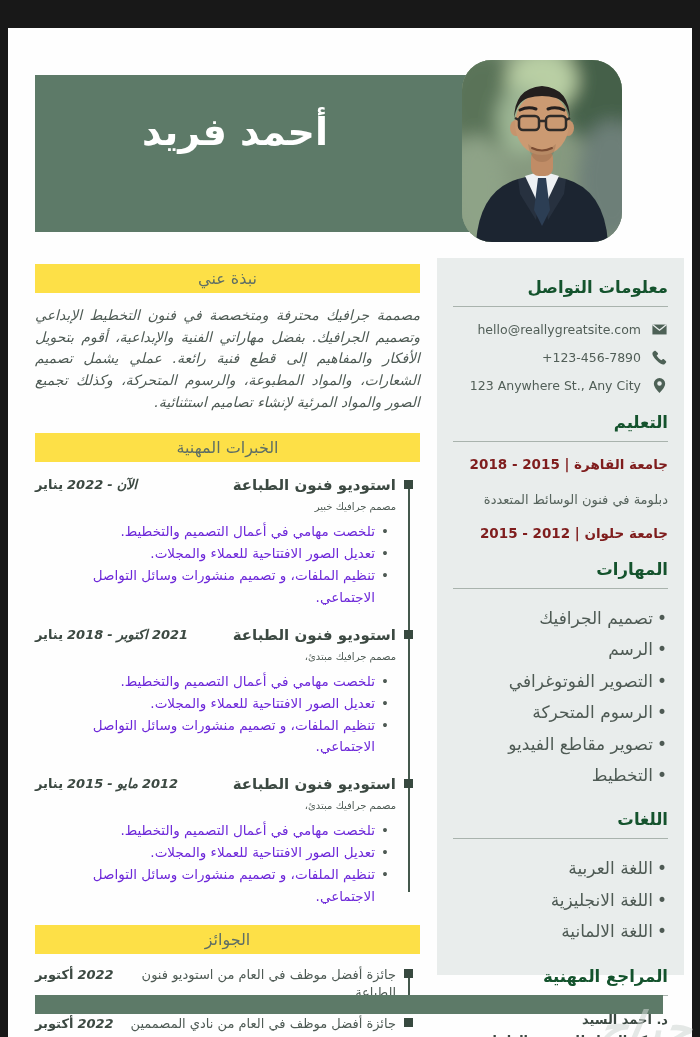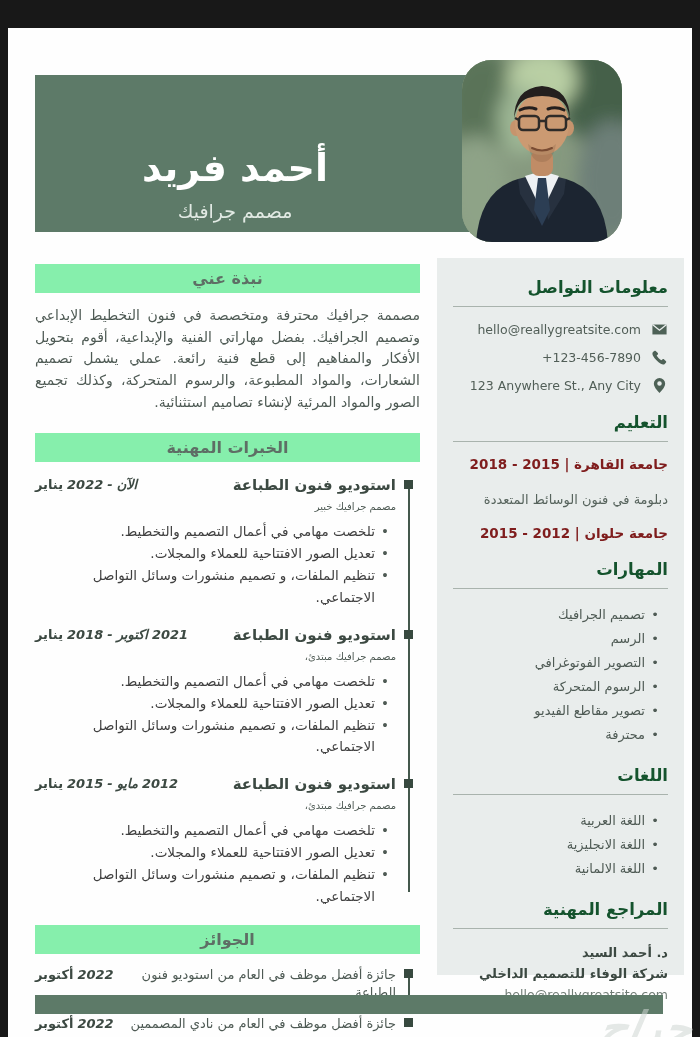--- a/index.html
+++ b/index.html
@@ -3,86 +3,85 @@
 <meta charset="utf-8">
 <style>
   html,body{margin:0;padding:0;background:#2a2a2a;}
   .frame{position:relative;width:700px;height:1037px;background:#181818;overflow:hidden;
          font-family:"DejaVu Sans",sans-serif;}
   .page{position:absolute;left:8px;top:28px;width:684px;height:1009px;background:#fefefe;}
 
   
   .band{position:absolute;left:27px;top:47px;width:493px;height:157px;background:#5d7a68;}
   .identity{position:absolute;left:27px;top:84px;width:400px;text-align:center;color:#ffffff;direction:rtl;}
-  .name{font-size:38px;font-weight:bold;line-height:1.1;margin-top:36px;}
+  .name{font-size:38px;font-weight:bold;line-height:1.1;}
   .jobtitle{font-size:19px;margin-top:10px;color:#e2eae4;}
 
   .photo{position:absolute;left:454px;top:32px;width:160px;height:182px;border-radius:30px;
          overflow:hidden;background:#7d927e;}
   .photo svg{display:block;}
 
   
   .col-main{position:absolute;left:27px;top:236px;width:385px;direction:rtl;}
-  .secbar{background:#86efac;height:29px;line-height:29px;text-align:center;
-          font-weight:bold;font-size:16px;color:#5e6e65;}
-  .about-text{margin:12px 0 20px;font-size:14px;line-height:1.55;text-align:justify;color:#4e5a54;}
+  .secbar{background:#fde047;height:29px;line-height:29px;text-align:center;
+          font-weight:normal;font-size:16px;color:#5e6e65;}
+  .about-text{margin:12px 0 20px;font-size:14px;line-height:1.55;text-align:justify;color:#4e5a54;font-style:italic;}
 
   .xp-wrap{position:relative;padding-left:0;padding-right:24px;margin-top:14px;}
   .xp-line{position:absolute;right:10px;top:10px;bottom:16px;width:2px;background:#44584c;}
   .aw-line{position:absolute;right:10px;top:9px;height:38px;width:2px;background:#44584c;}
   .job{position:relative;margin-bottom:17px;}
   .marker{position:absolute;right:-17px;top:4px;width:9px;height:9px;background:#37493f;}
   .row-head{display:flex;align-items:flex-start;}
   .row-head .co{flex:1;font-weight:bold;font-size:15px;color:#3c4942;}
   .date{direction:ltr;unicode-bidi:isolate;white-space:nowrap;font-weight:bold;
         font-size:13px;color:#3c4942;padding-top:1px;}
   .date .tok{unicode-bidi:isolate;text-align:right;}
   .date .tok + .tok{margin-left:4px;font-style:italic;}
   .role{font-size:10px;color:#4e5a54;margin:7px 0 9px;}
-  ul.blist{list-style:none;margin:0 6px 0 0;padding:0;font-size:13.5px;color:#404040;line-height:1.62;}
+  ul.blist{list-style:none;margin:0 6px 0 0;padding:0;font-size:13.5px;color:#6d28d9;line-height:1.62;}
   ul.blist li{position:relative;padding-right:15px;}
   ul.blist li::before{content:"\2022";position:absolute;right:1px;color:#4e5a54;}
 
   .award-row{position:relative;display:flex;align-items:flex-start;margin-bottom:13px;}
   .award-row .aw-text{flex:1;font-size:13px;color:#4e5a54;line-height:1.4;}
 
   
   .sidebar{position:absolute;left:429px;top:230px;width:247px;height:717px;background:#e9edec;
            direction:rtl;box-sizing:border-box;padding:20px 16px 0 16px;}
   .sb-h{font-weight:bold;font-size:16.5px;color:#14532d;text-align:right;}
   .sb-rule{border-bottom:1.5px solid #a9b3ad;margin:9px 0 14px;}
   .sb-sec{margin-bottom:19px;}
   .contact-row{display:flex;direction:ltr;justify-content:flex-end;align-items:center;
                gap:10px;margin-bottom:11px;font-size:12.5px;color:#515e57;}
   .cicon{width:17px;height:17px;flex:0 0 17px;}
   .cicon svg{display:block;}
   .edu-entry{margin-bottom:15px;}
   .edu-title{font-weight:bold;font-size:13.5px;color:#7f1d1d;}
   .edu-desc{font-size:13px;color:#57645d;line-height:1.45;margin-top:19px;}
-  ul.sb-list{list-style:none;margin:8px;padding:0;font-size:13px;color:#4e5a54;line-height:1.85;}
+  ul.sb-list{list-style:none;margin:0;padding:0;font-size:17px;color:#4e5a54;line-height:1.85;}
   ul.sb-list li{position:relative;padding-right:15px;}
   ul.sb-list li::before{content:"\2022";position:absolute;right:1px;}
   .ref-name,.ref-co{font-weight:bold;font-size:13px;color:#3c4942;line-height:1.6;}
   .ref-email{font-size:12.5px;color:#717d76;direction:ltr;text-align:right;margin-top:2px;}
 
   
   .strip{position:absolute;left:27px;top:967px;width:628px;height:19px;background:#5d7a68;}
   .wm{position:absolute;right:0px;top:974px;font-size:44px;font-weight:bold;font-style:italic;
       color:rgba(205,213,209,0.55);transform:skewX(-10deg);letter-spacing:2px;direction:rtl;}
 </style>
 </head>
 <body>
 
 <div class="frame">
   <div class="page">
 
     <div class="band"></div>
     <div class="identity">
       <div class="name">أحمد فريد</div>
-      <div class="jobtitle">مصمم جرافيك</div>
     </div>
     <div class="photo">
       <svg width="160" height="182" viewBox="0 0 160 182" xmlns="http://www.w3.org/2000/svg">
         <defs>
             <filter id="blr" x="-30%" y="-30%" width="160%" height="160%">
               <feGaussianBlur stdDeviation="9"></feGaussianBlur>
             </filter>
           </defs>
         <rect x="0" y="0" width="160" height="182" fill="#86997f"></rect>
         <g filter="url(#blr)">
@@ -238,21 +237,21 @@
 
       <div class="sb-sec">
         <div class="sb-h">المهارات</div>
         <div class="sb-rule"></div>
         <ul class="sb-list">
             <li>تصميم الجرافيك</li>
             <li>الرسم</li>
             <li>التصوير الفوتوغرافي</li>
             <li>الرسوم المتحركة</li>
             <li>تصوير مقاطع الفيديو</li>
-            <li>محترفة</li>
+            <li>التخطيط</li>
           </ul>
       </div>
 
       <div class="sb-sec">
         <div class="sb-h">اللغات</div>
         <div class="sb-rule"></div>
         <ul class="sb-list">
             <li>اللغة العربية</li>
             <li>اللغة الانجليزية</li>
             <li>اللغة الالمانية</li>

